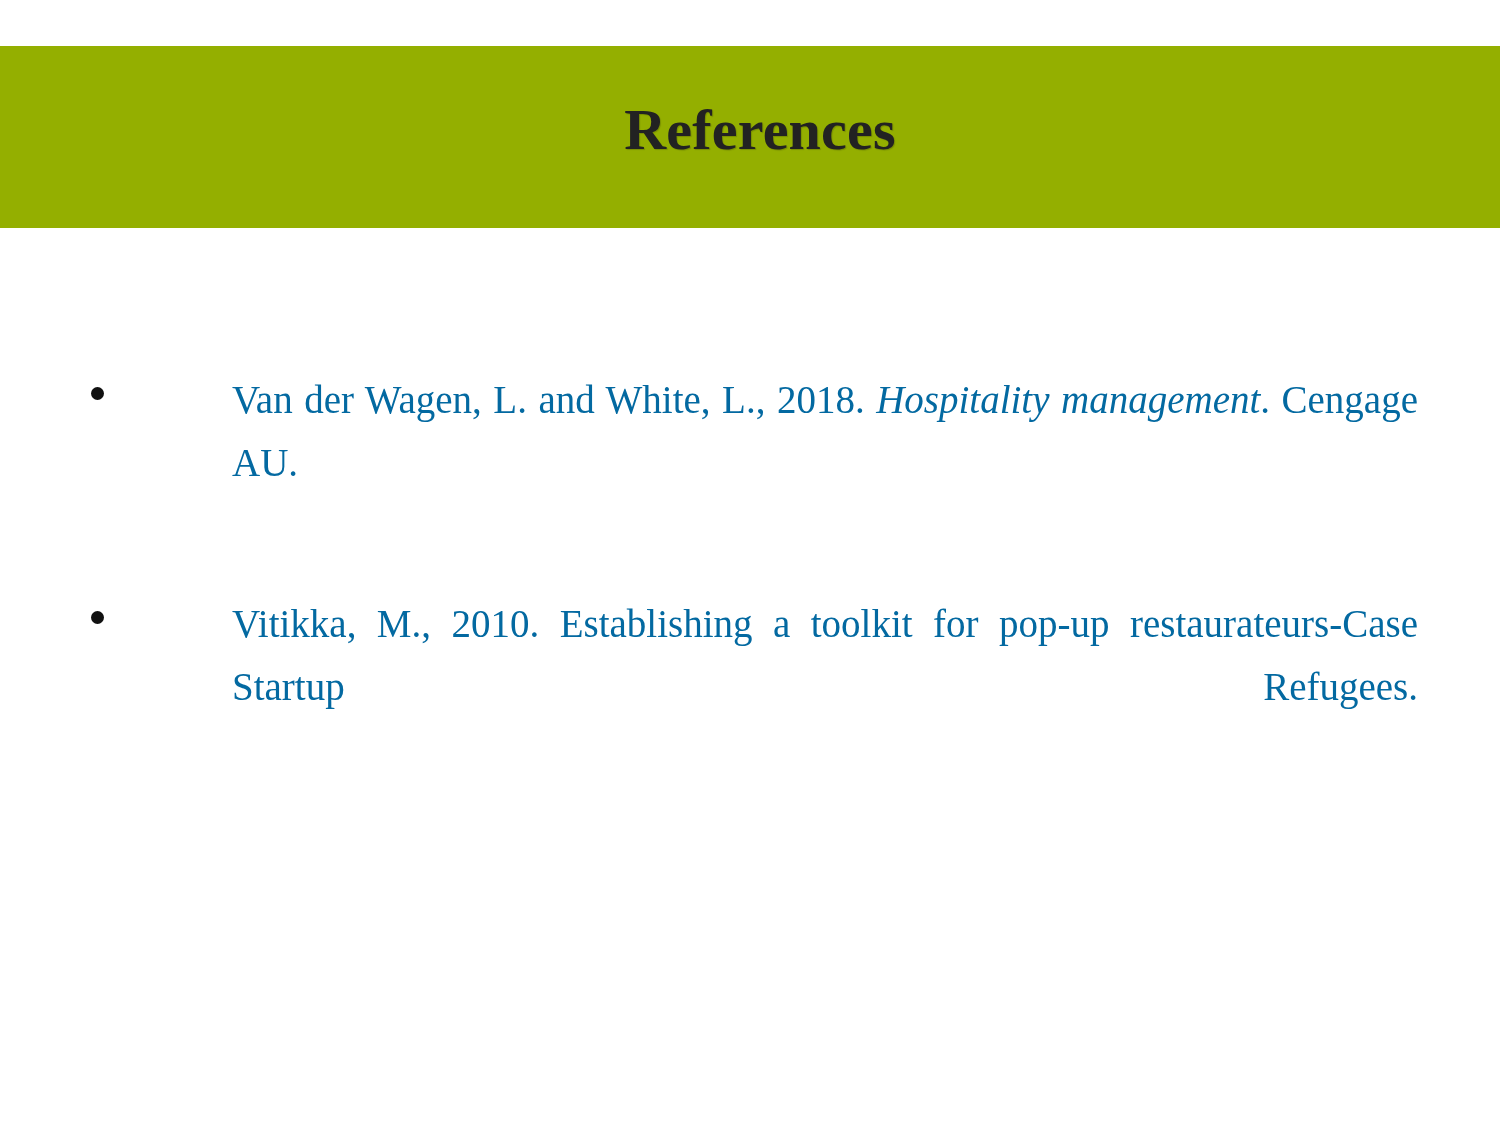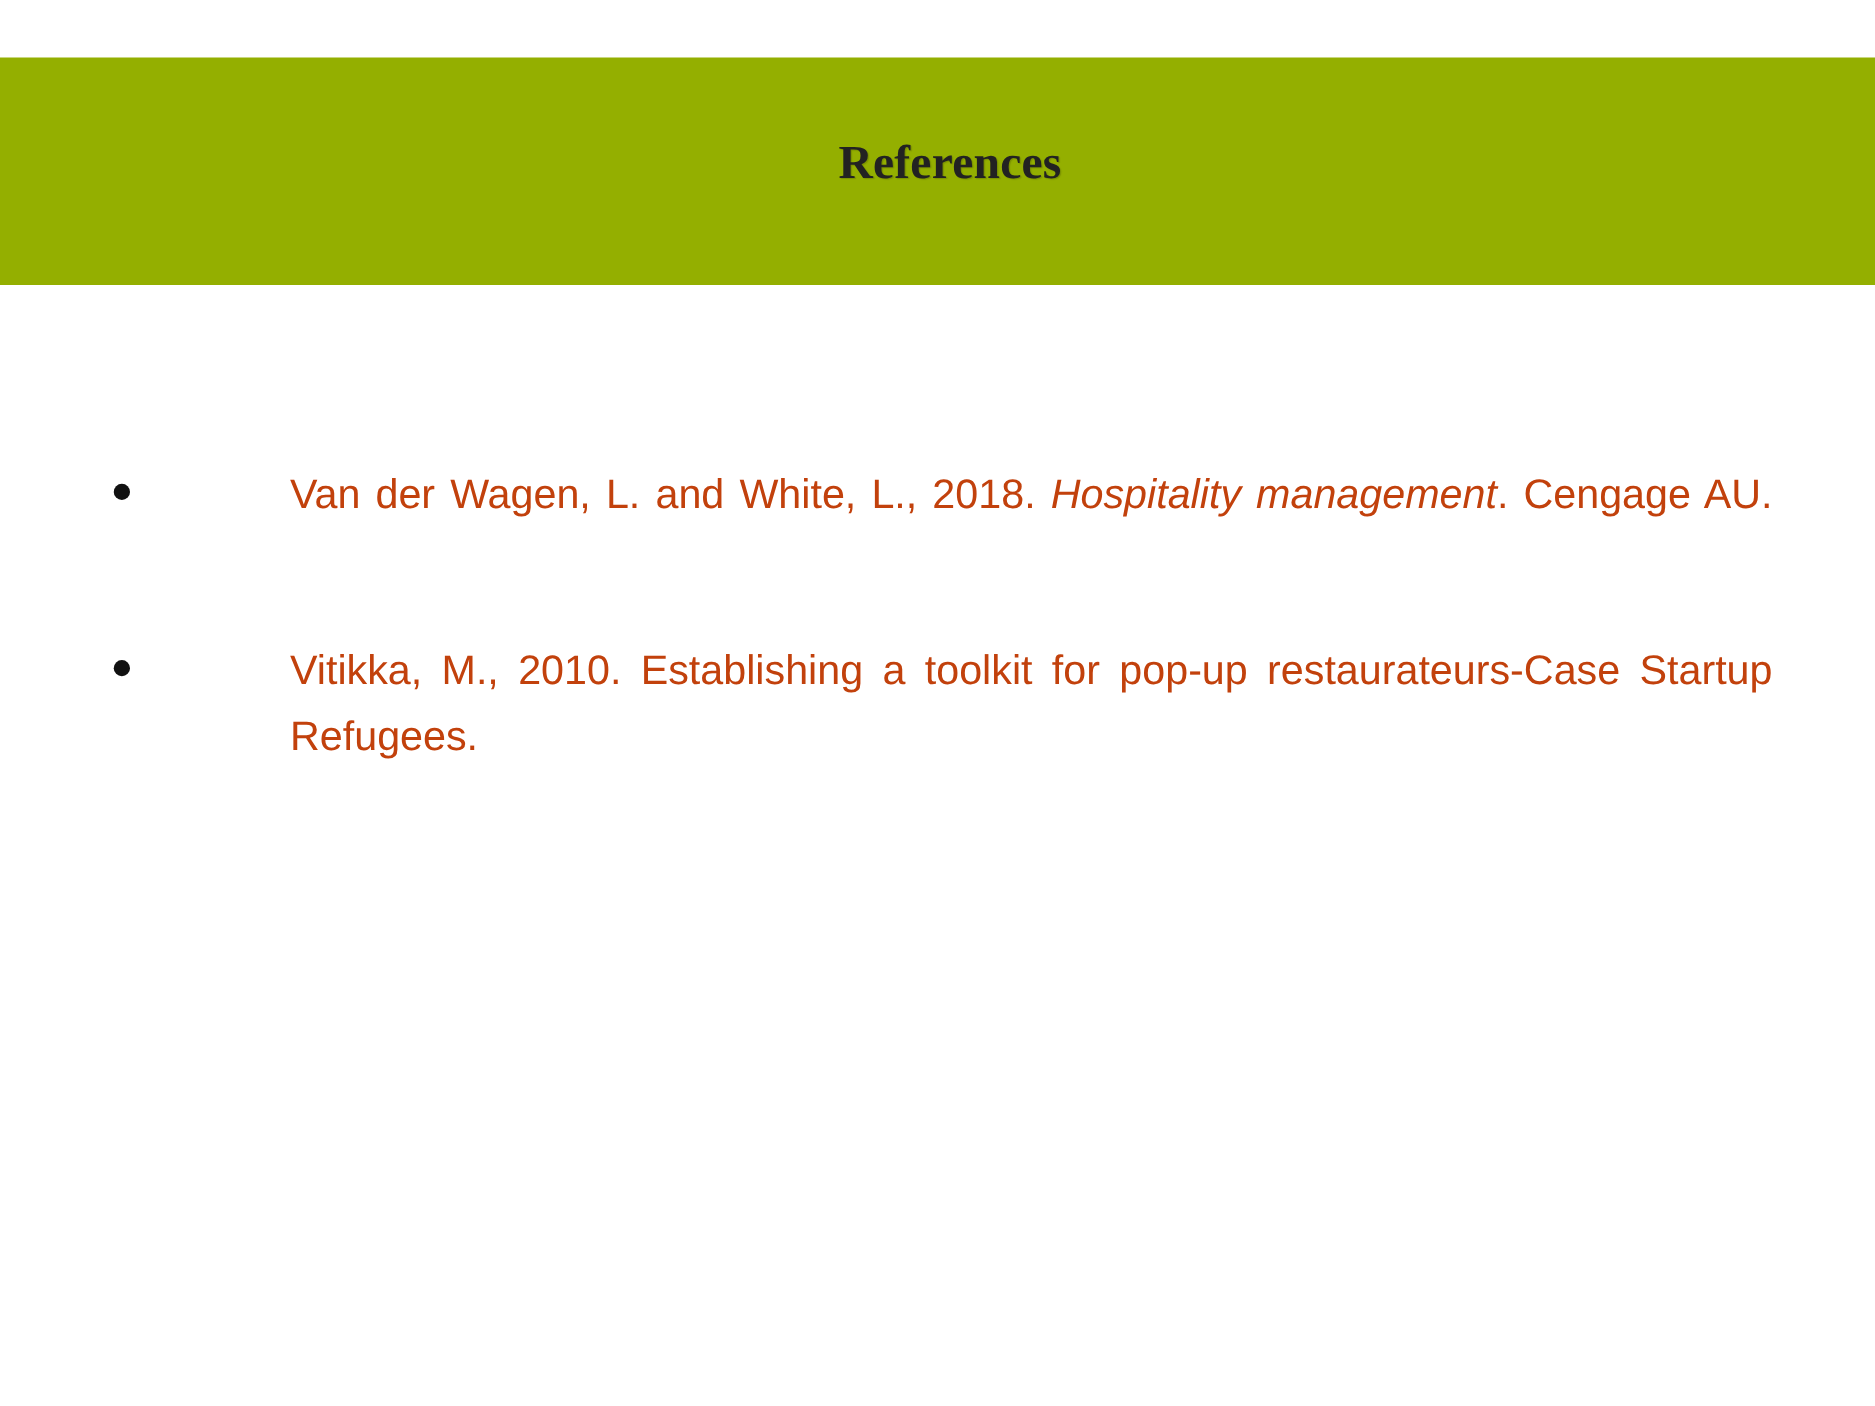--- a/index.html
+++ b/index.html
@@ -36,21 +36,21 @@
     position: absolute;
     left: 0;
     top: 0;
     width: 1500px;
     height: 182px;
     display: flex;
     align-items: center;
     justify-content: center;
     font-family: "Liberation Serif", "DejaVu Serif", serif;
     font-weight: bold;
-    font-size: 38px;
+    font-size: 58px;
     line-height: 1;
     color: #222222;
     letter-spacing: 0.2px;
     text-shadow: 1px 1px 1px rgba(0,0,0,0.18);
     padding-bottom: 14px;
     box-sizing: border-box;
     padding-left: 20px;
   }
 
   
@@ -82,24 +82,24 @@
     left: 13px;
     top: 19px;
     width: 13px;
     height: 13px;
     border-radius: 50%;
     background: #111111;
   }
 
   .ref-text {
     display: block;
-    font-family: Liberation Sans, sans-serif;
-    font-size: 33px;
+    font-family: Liberation Serif, serif;
+    font-size: 39px;
     line-height: 1.62;
-    color: #c2410c;
+    color: #0369a1;
     text-align: justify;
     text-justify: inter-word;
     word-spacing: 0.02em;
   }
   .ref-text .it { font-style: italic; }
   
   .ref-text::after {
     content: "";
     display: inline-block;
     width: 100%;

